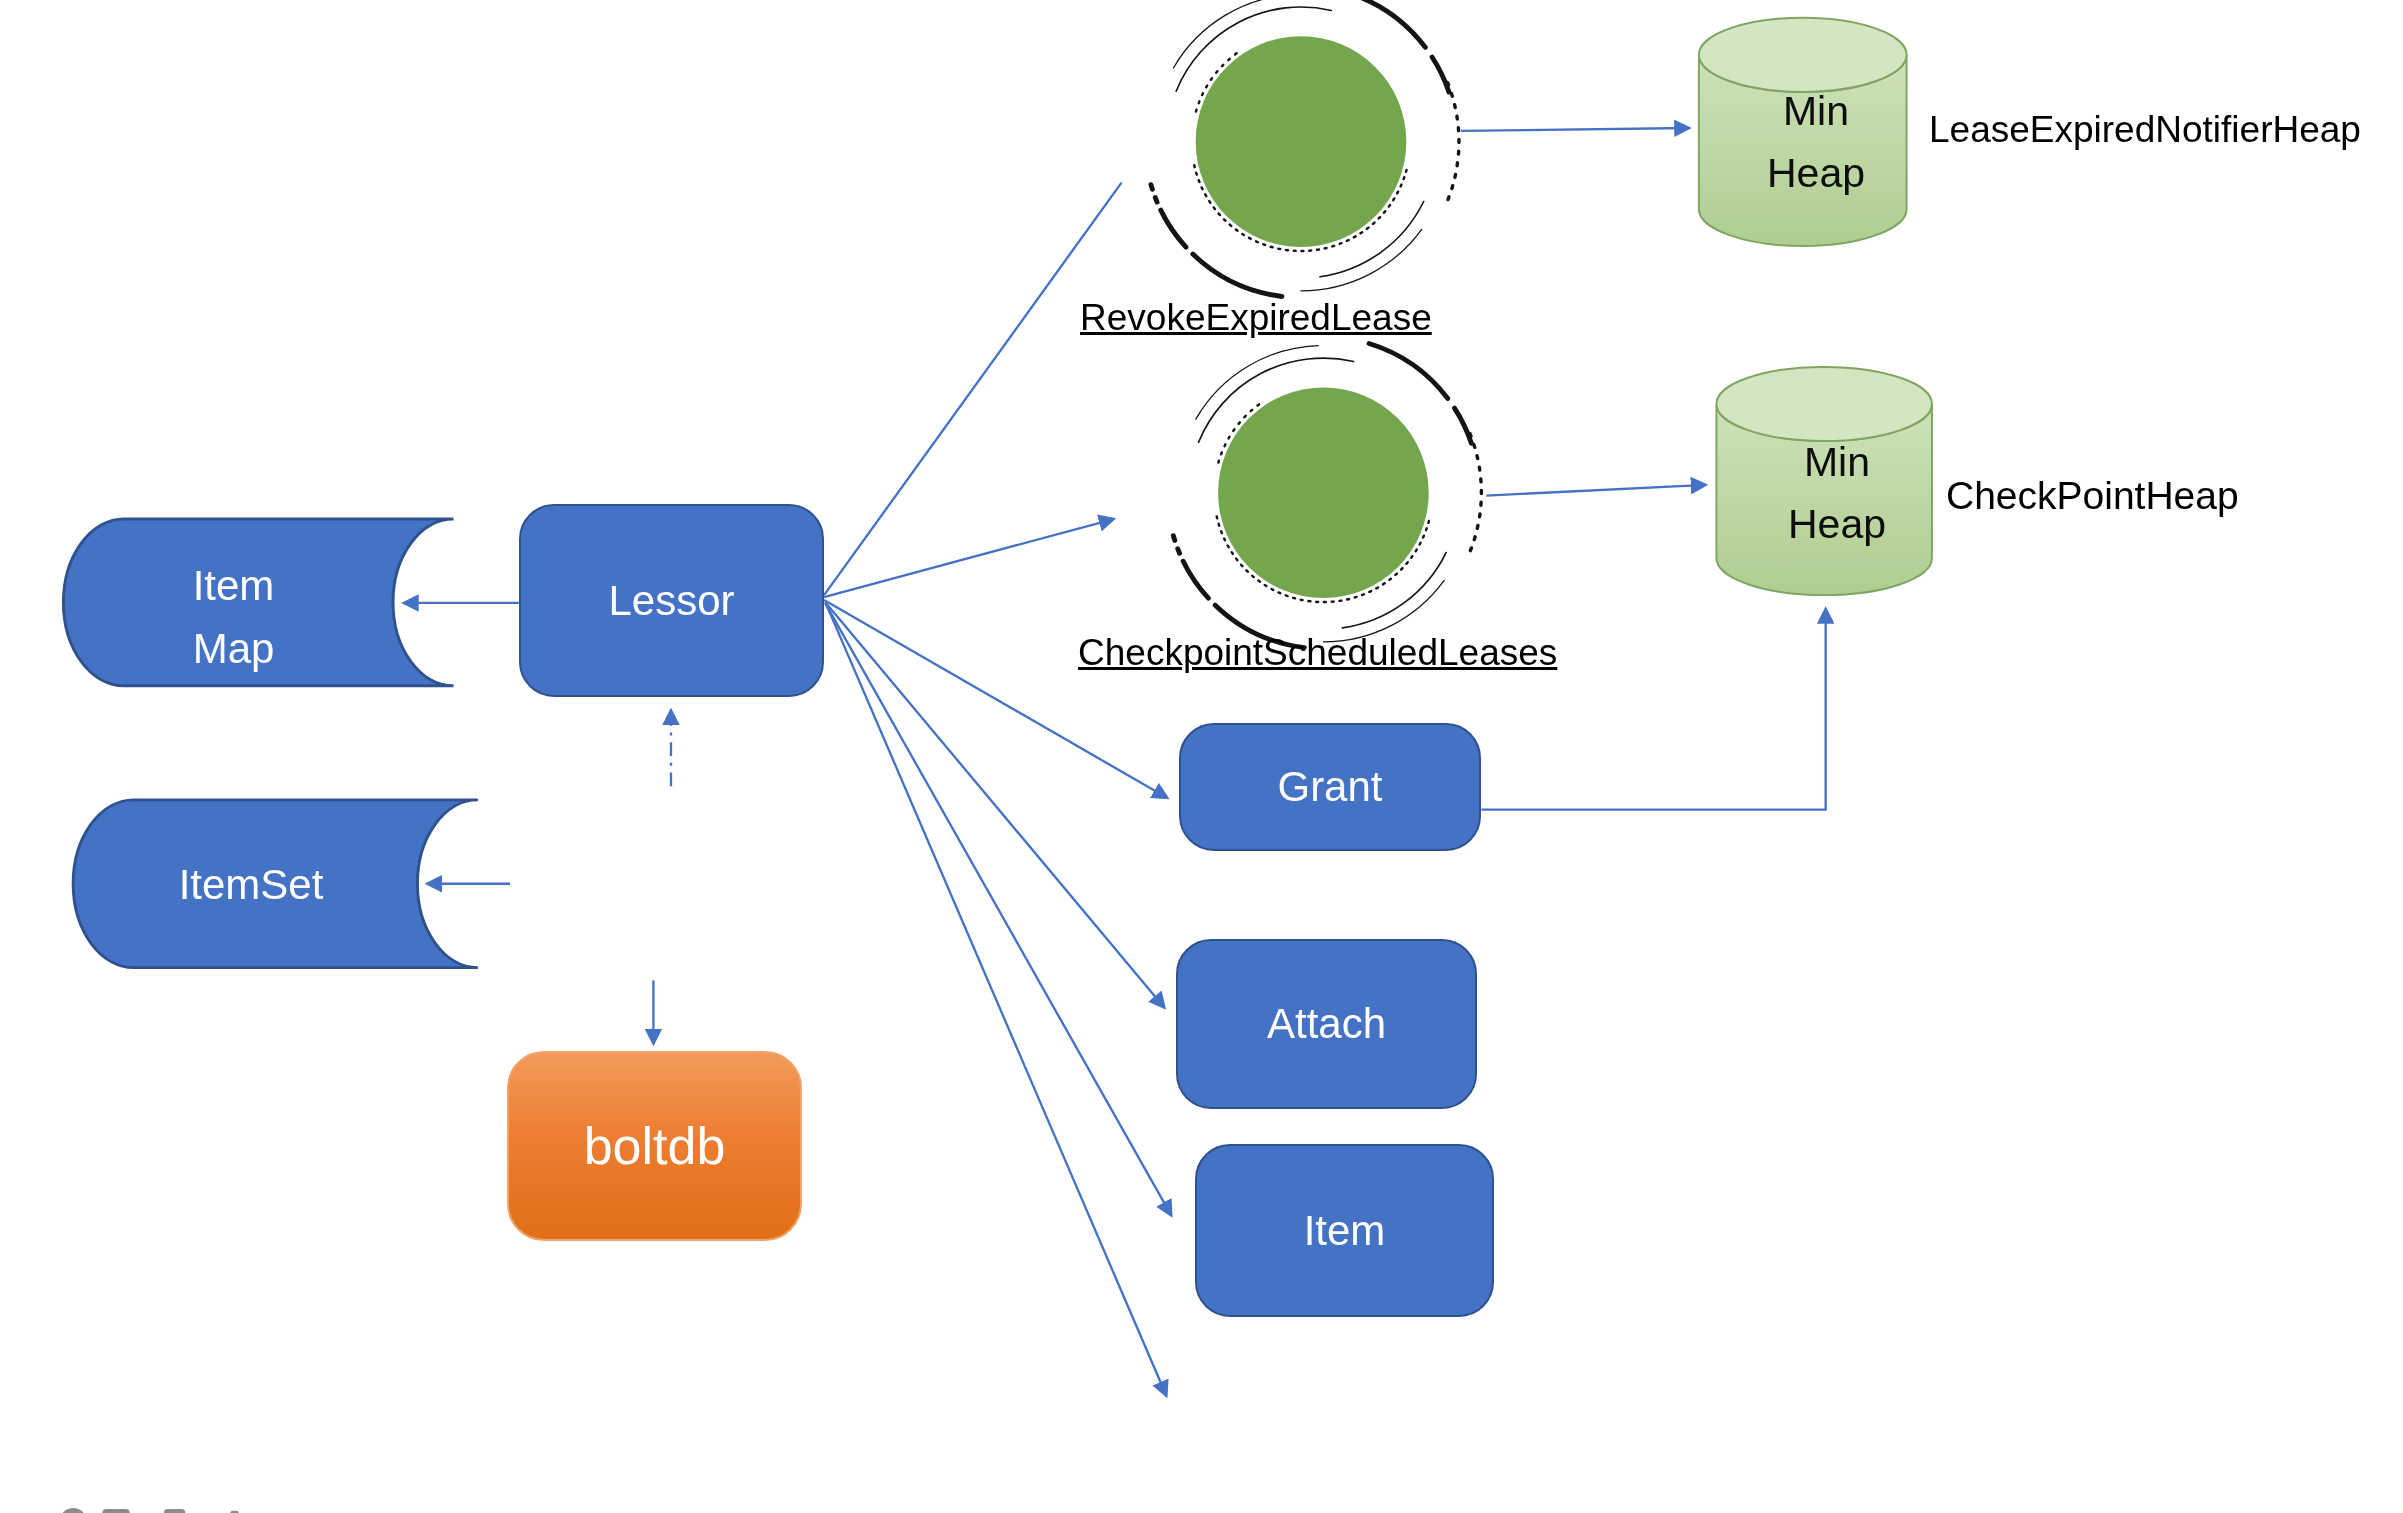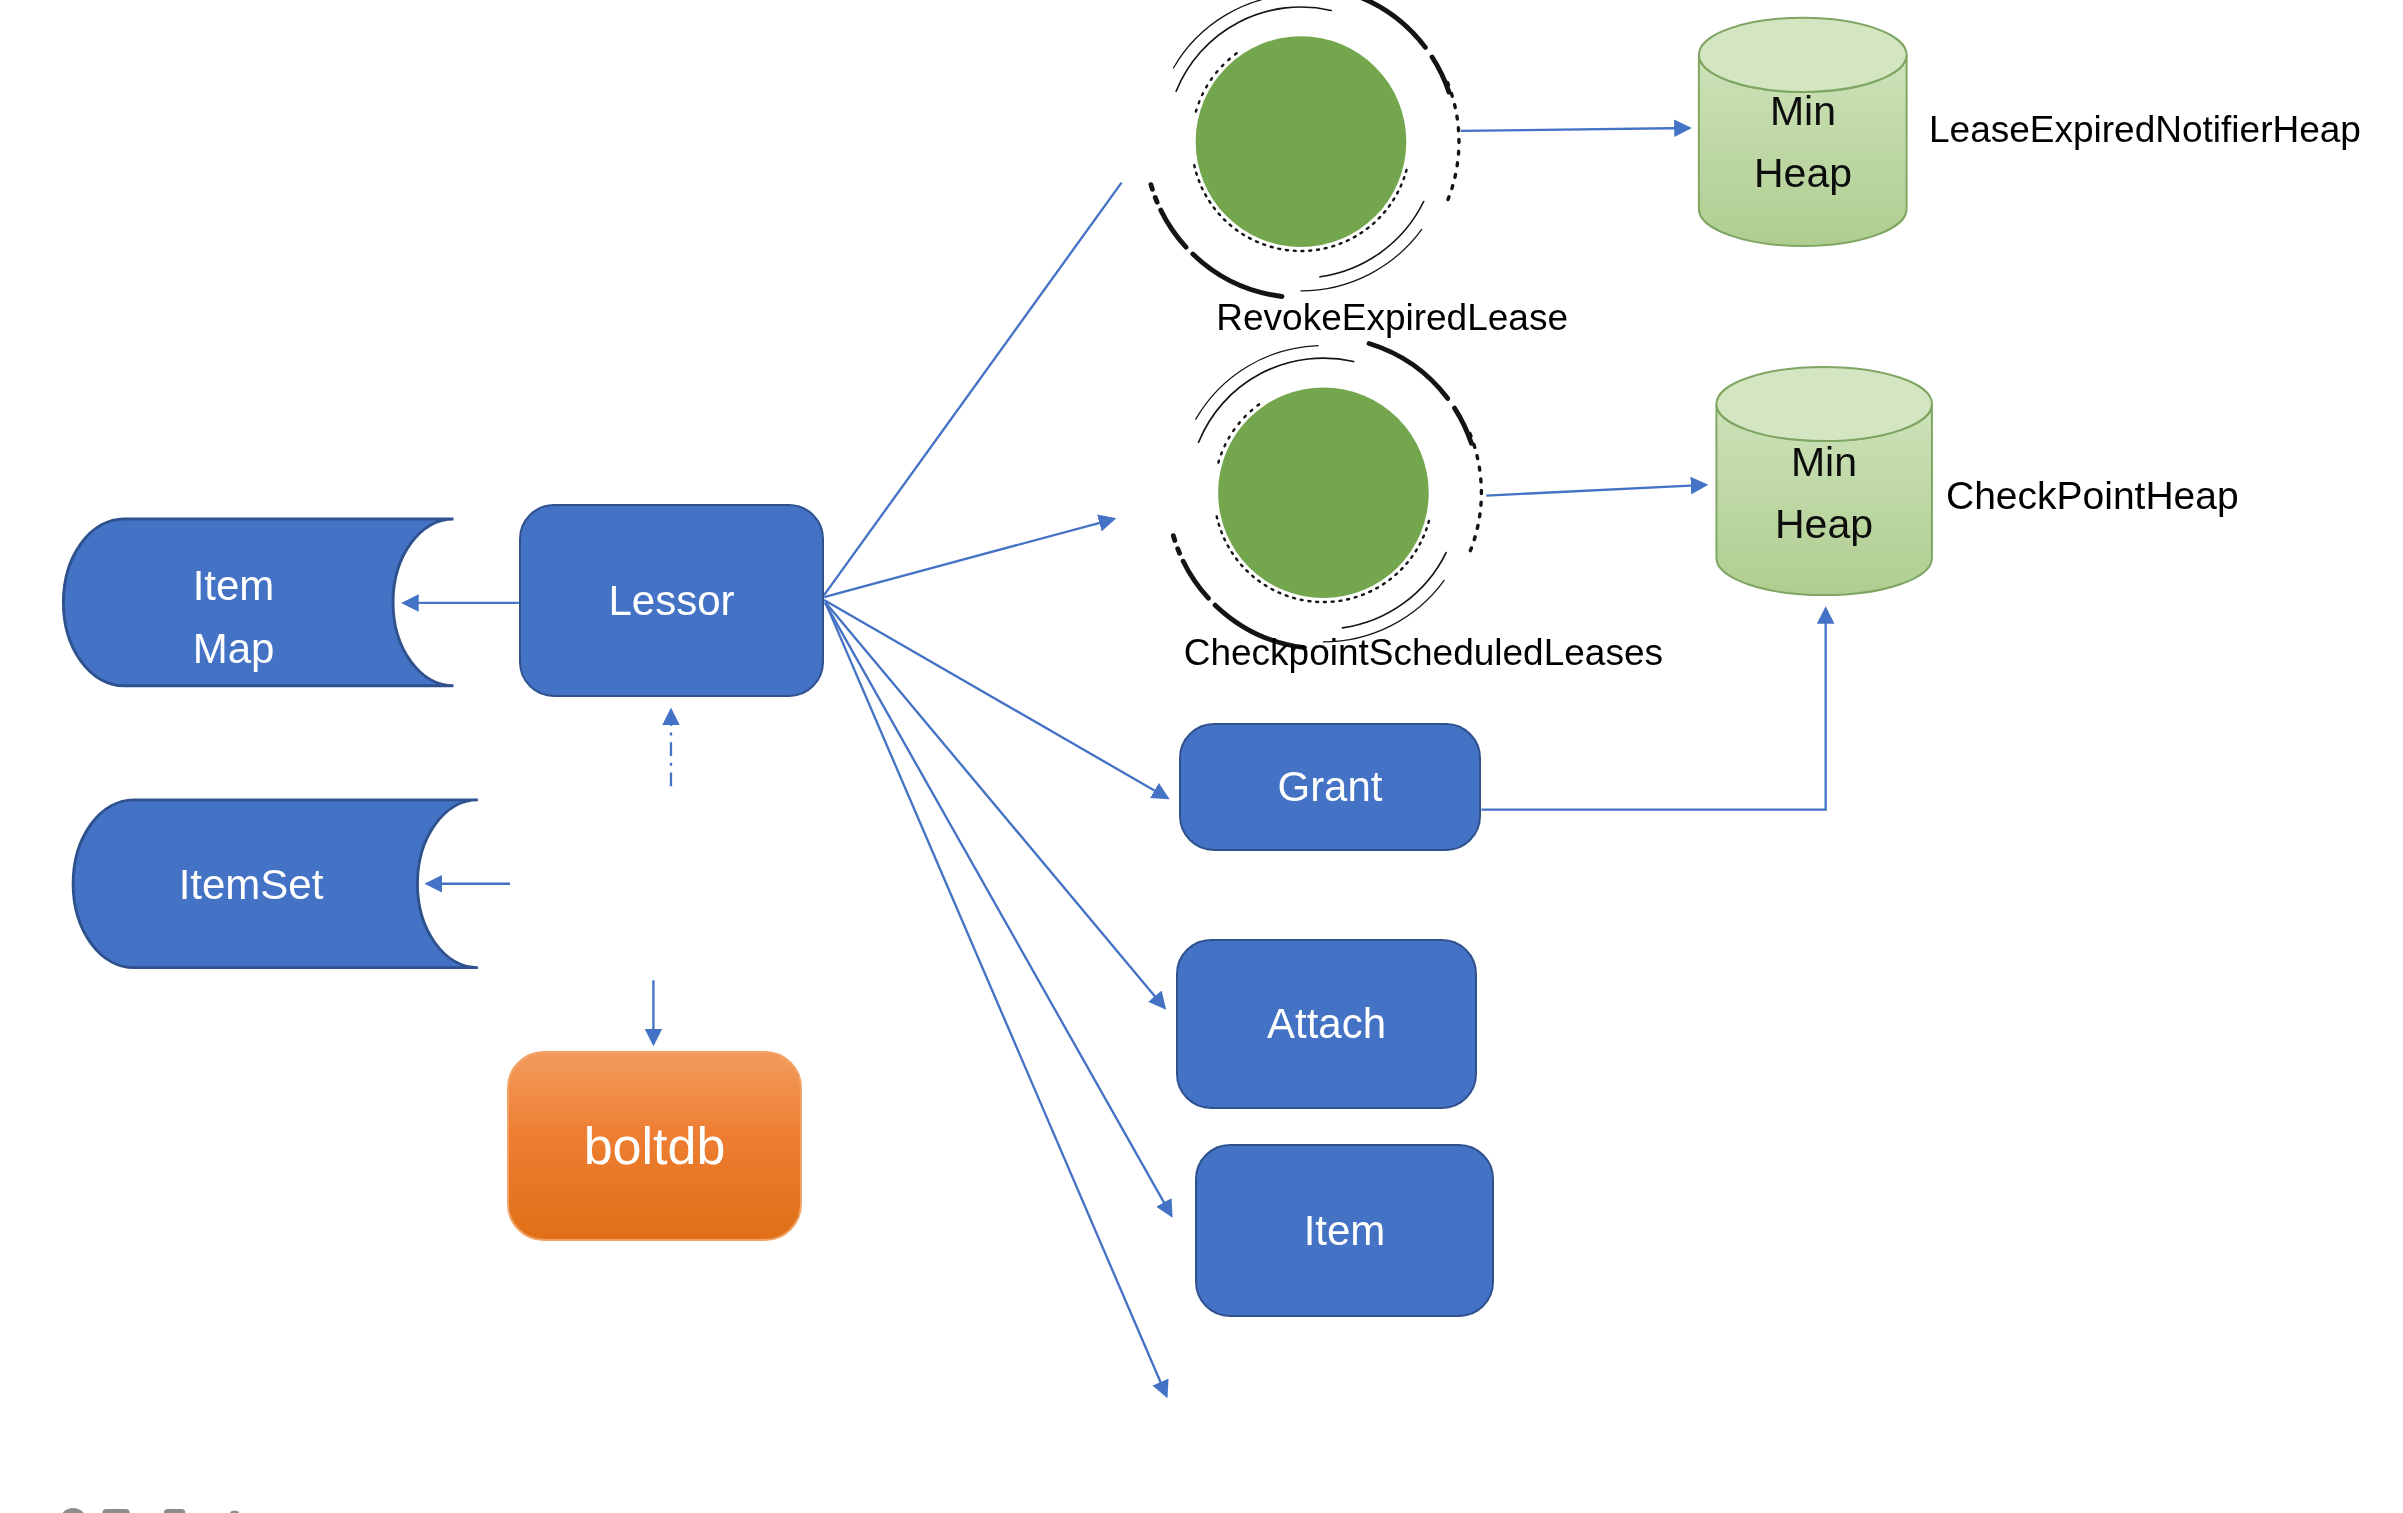--- a/index.html
+++ b/index.html
@@ -8,23 +8,23 @@
   #bg{position:absolute;left:0;top:0;}
   .node{position:absolute;display:flex;align-items:center;justify-content:center;
         background:#4472C4;border:2.9px solid #2F528F;border-radius:35px;
         color:#ffffff;font-size:42px;box-sizing:border-box;}
   .node-orange{position:absolute;display:flex;align-items:center;justify-content:center;
         background:linear-gradient(180deg,#F29B5C 0%,#ED7D31 45%,#E06F17 100%);
         border:2px solid #F0A468;border-radius:37px;color:#ffffff;font-size:52px;box-sizing:border-box;}
   .shape-label{position:absolute;display:flex;align-items:center;justify-content:center;
         color:#ffffff;font-size:42px;text-align:center;white-space:pre-line;line-height:1.5;}
   .cyl-label{position:absolute;display:flex;align-items:center;justify-content:center;
-        color:#0d0d0d;font-size:41px;text-align:center;white-space:pre-line;line-height:1.5;}
+        color:#0d0d0d;font-size:41px;text-align:center;white-space:pre-line;line-height:1.5;margin-left:13px;}
   .black-label{position:absolute;color:#000000;font-size:37px;}
-  .black-label.center{text-align:right;}
+  .black-label.center{text-align:left;text-decoration:underline;}
 </style>
 </head>
 <body>
 
 <div id="canvas">
 
   <svg id="bg" width="2403" height="1514" viewBox="0 0 2464 1552">
     <defs>
       <marker id="ah" viewBox="0 0 10 10" refX="8.5" refY="5" markerWidth="7.5" markerHeight="7.5" orient="auto-start-reverse">
         <path d="M0 0 L10 5 L0 10 Z" fill="#4472C4"></path>

